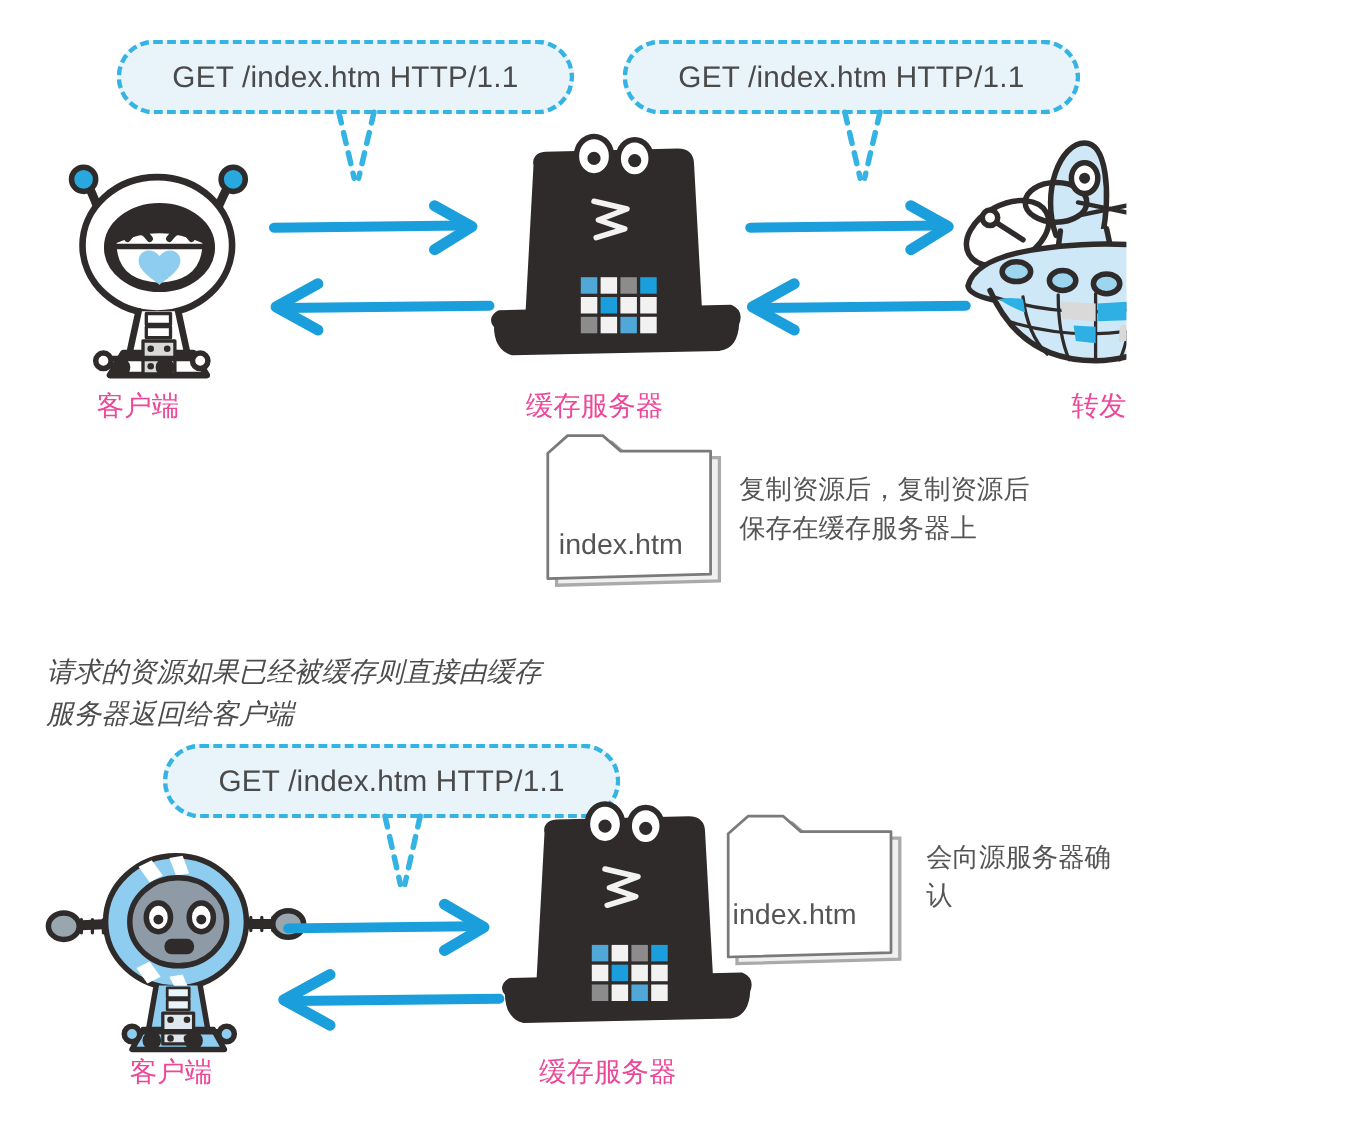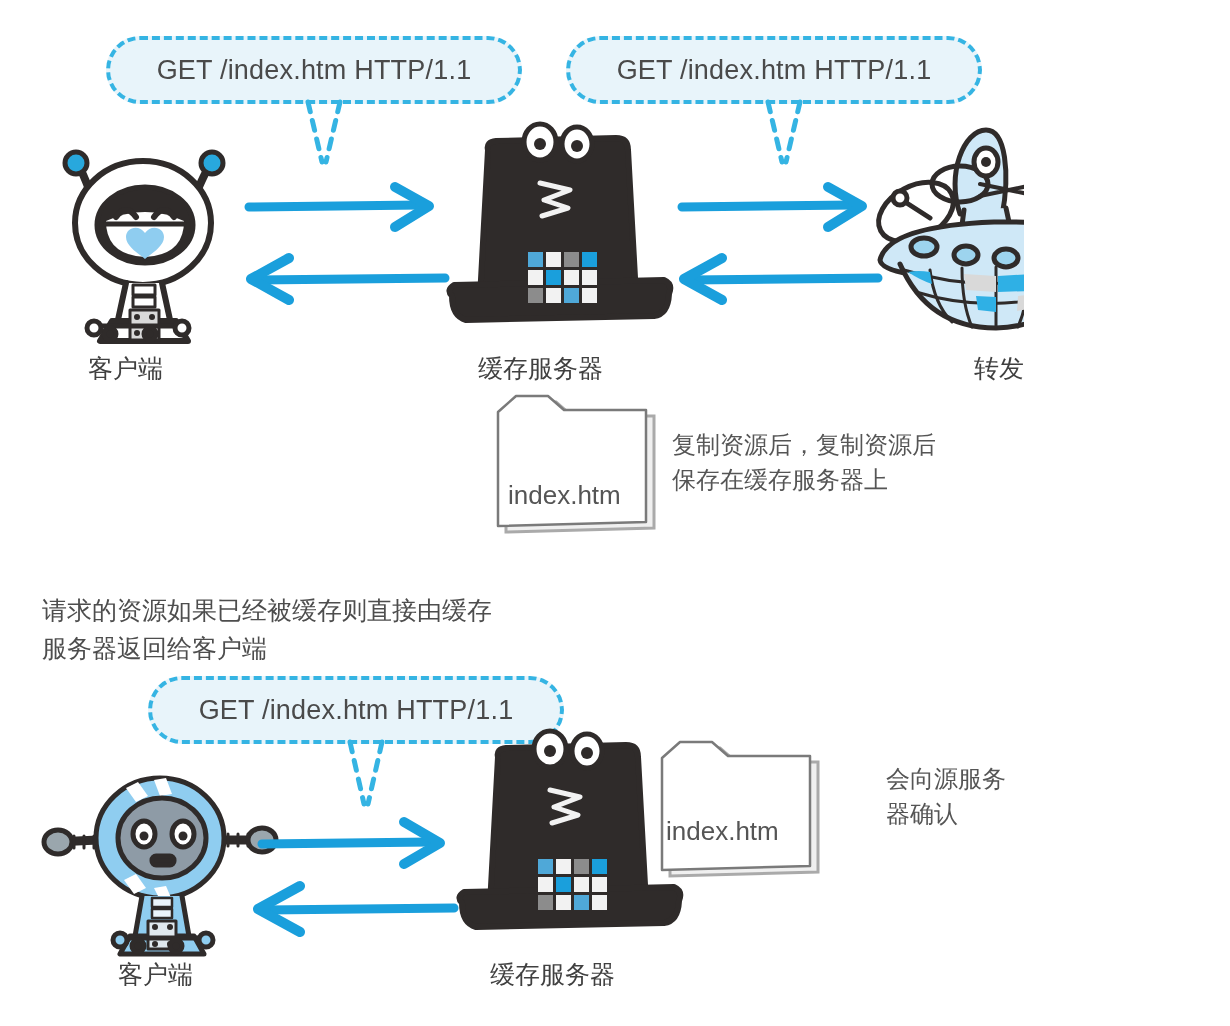--- a/index.html
+++ b/index.html
@@ -35,37 +35,38 @@
     color: #4a4a4a;
     letter-spacing: 0.2px;
     white-space: nowrap;
     font-family: "Liberation Sans", "DejaVu Sans", sans-serif;
   }
 
   
   .caption {
     position: absolute;
     font-size: 25px;
-    color: #404040;
+    color: #ec4899;
     white-space: nowrap;
     font-family: "DejaVu Sans", "Liberation Sans", sans-serif;
   }
   .note {
     position: absolute;
     font-size: 24px;
     color: #555555;
     line-height: 1.45;
     font-family: "DejaVu Sans", "Liberation Sans", sans-serif;
   }
   .note-big {
     position: absolute;
     font-size: 25px;
     color: #4d4d4d;
     line-height: 1.5;
     font-family: "DejaVu Sans", "Liberation Sans", sans-serif;
+    font-style: italic;
   }
 
   
   .folder {
     position: absolute;
   }
   .folder-label {
     position: absolute;
     font-size: 26px;
     color: #555555;
@@ -387,17 +388,17 @@
   </svg>
 
   <span class="caption" style="left:490px; top:958px;">缓存服务器</span>
 
   <svg class="folder" style="left:652px; top:740px;" width="170" height="130" viewBox="0 0 170 130">
     <path d="M12 132 L12 20 L30 4 L62 4 L78 18 L160 18 L160 128 Z" fill="#f0f0f0" stroke="#aaaaaa" stroke-width="3" transform="translate(6,4)"></path>
     <path d="M10 130 L10 18 L28 2 L60 2 L76 16 L158 16 L158 126 L10 130 Z" fill="#ffffff" stroke="#7a7a7a" stroke-width="2.5" stroke-linejoin="round"></path>
   </svg>
   <span class="folder-label" style="left:666px; top:798px;">index.htm</span>
 
-  <div class="note" style="left:842px; top:762px;margin-left:44px;">
+  <div class="note" style="left:842px; top:762px;">
     <div>会向源服务器确认</div>
   </div>
 
 </div>
 
 </body></html>

